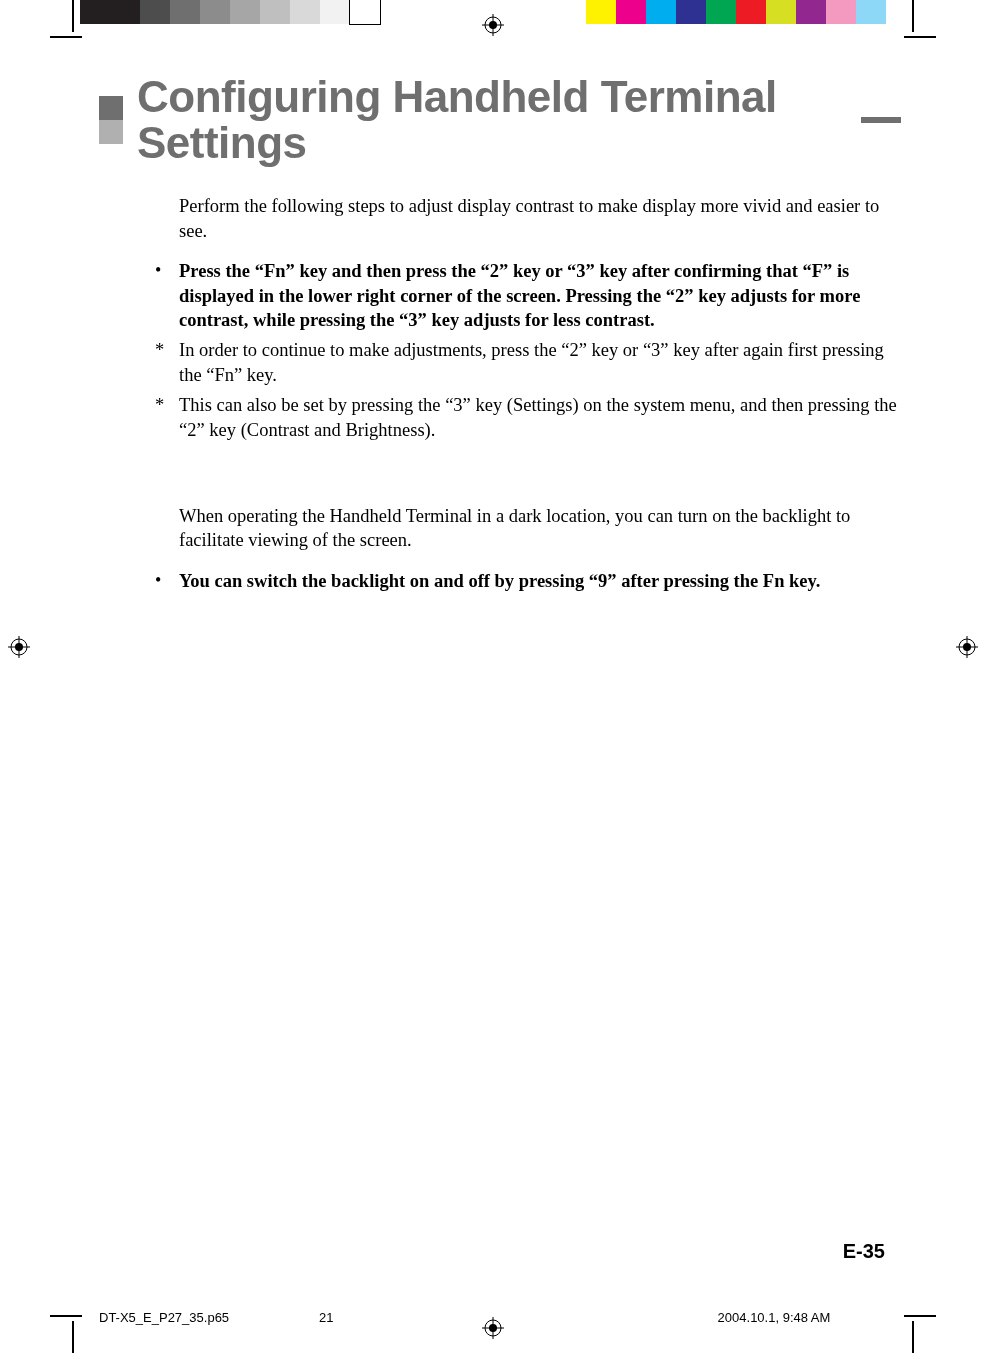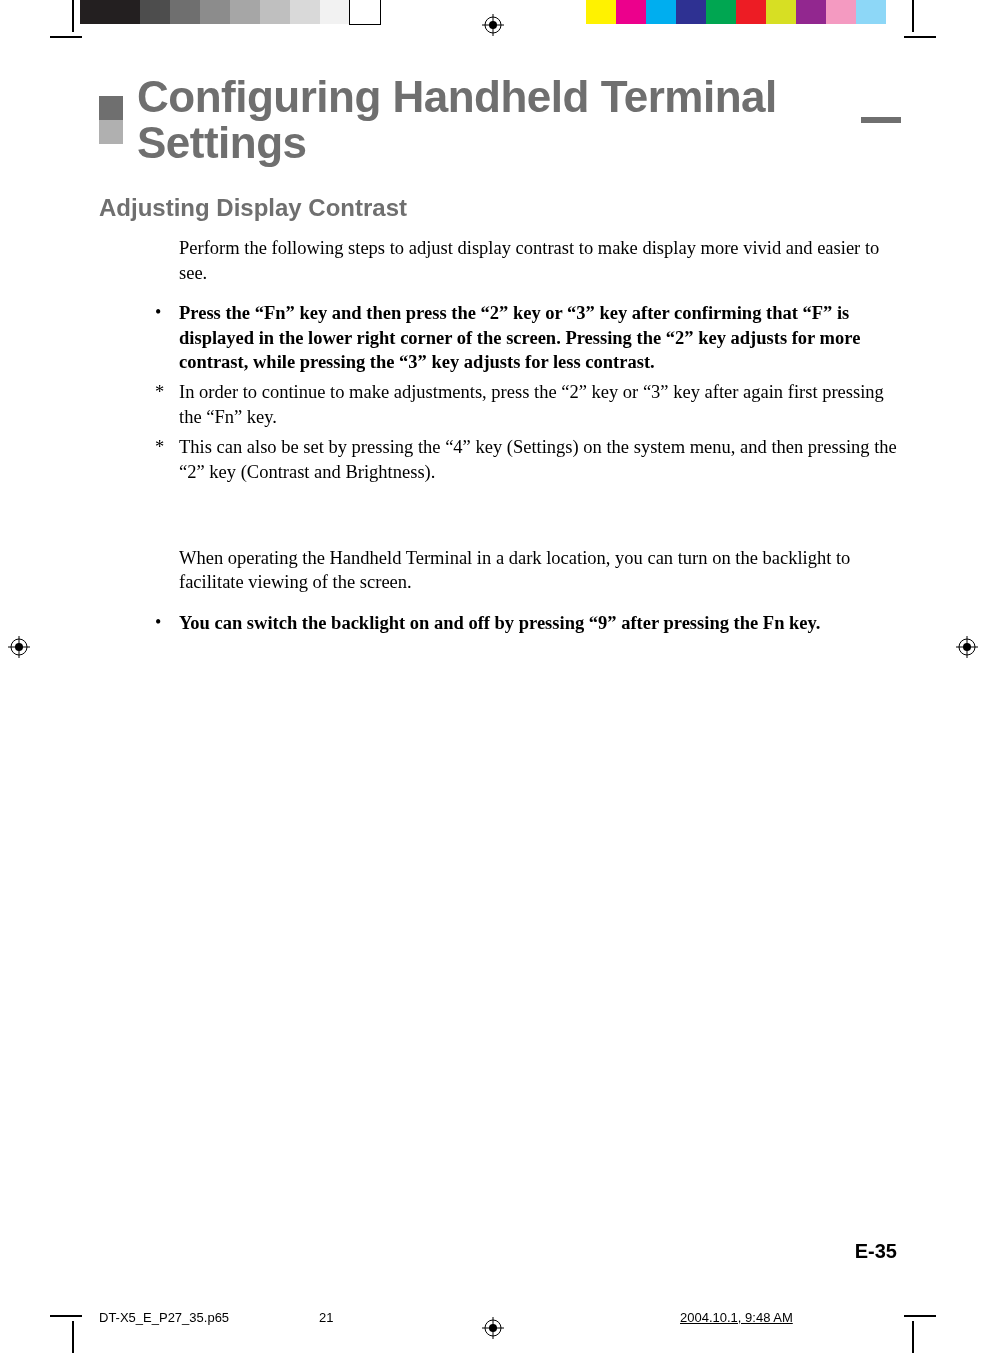--- a/index.html
+++ b/index.html
@@ -39,28 +39,28 @@
   .body-block .bold { font-weight: 700; }
   .bullet-row, .star-row { display: flex; gap: 10px; margin-bottom: 6px; }
   .bullet-row .mk, .star-row .mk { flex: 0 0 14px; }
   .bullet-row .tx, .star-row .tx { flex: 1; }
   .bullet-row .mk { font-size: 18px; line-height: 1; padding-top: 2px; }
   .star-row .mk { font-size: 18.5px; }
 
   .section-gap { height: 56px; }
 
   
-  .pagenum { position: absolute; right: 4px; bottom: 0; font-family: Arial, Helvetica, sans-serif; font-weight: 700; font-size: 20px; color: #000; }
+  .pagenum { position: absolute; right: 16px; bottom: 0; font-family: Arial, Helvetica, sans-serif; font-weight: 700; font-size: 20px; color: #000; }
 
   
-  .footer { position: absolute; left: 99px; right: 86px; bottom: 28px; display: flex; font-family: Arial, Helvetica, sans-serif; font-size: 13px; color: #000; align-items: center; }
+  .footer { position: absolute; left: 99px; right: 102px; bottom: 28px; display: flex; font-family: Arial, Helvetica, sans-serif; font-size: 13px; color: #000; align-items: center; }
   .footer .fn { flex: 0 0 220px; }
   .footer .pg { flex: 0 0 120px; text-align: left; }
   .footer .spacer { flex: 1; }
-  .footer .dt { flex: 0 0 220px; text-align: left; text-decoration: underline; }
+  .footer .dt { flex: 0 0 220px; text-align: center; }
 
 </style>
 </head>
 <body>
 
 <div class="page">
 
   <div class="colorbar colorbar-left" id="cb-left">
       <div class="sw" style="background: rgb(35, 31, 32);"></div>
       <div class="sw" style="background: rgb(35, 31, 32);"></div>
@@ -132,34 +132,33 @@
 
     <div class="chap">
       <div class="chap-bars">
         <div class="b1"></div>
           <div class="b2"></div>
       </div>
       <div class="chap-title">Configuring Handheld Terminal Settings</div>
       <div class="chap-dash"></div>
     </div>
 
-    <h2 class="sec-h">Adjusting Display Contrast</h2>
     <div class="body-block">
       <p class="intro">Perform the following steps to adjust display contrast to make display more vivid and easier to see.</p>
       <div class="bullet-row">
         <div class="mk">•</div>
         <div class="tx bold">Press the “Fn” key and then press the “2” key or “3” key after confirming that “F” is displayed in the lower right corner of the screen.  Pressing the “2” key adjusts for more contrast, while pressing the “3” key adjusts for less contrast.</div>
       </div>
       <div class="star-row">
         <div class="mk">*</div>
         <div class="tx">In order to continue to make adjustments, press the “2” key or “3” key after again first pressing the “Fn” key.</div>
       </div>
       <div class="star-row">
         <div class="mk">*</div>
-        <div class="tx">This can also be set by pressing the “4” key (Settings) on the system menu, and then pressing the “2” key (Contrast and Brightness).</div>
+        <div class="tx">This can also be set by pressing the “3” key (Settings) on the system menu, and then pressing the “2” key (Contrast and Brightness).</div>
       </div>
     </div>
 
     <div class="section-gap"></div>
 
     <div class="body-block">
       <p class="intro">When operating the Handheld Terminal in a dark location, you can turn on the backlight to facilitate viewing of the screen.</p>
       <div class="bullet-row">
         <div class="mk">•</div>
         <div class="tx bold">You can switch the backlight on and off by pressing “9” after pressing the Fn key.</div>

